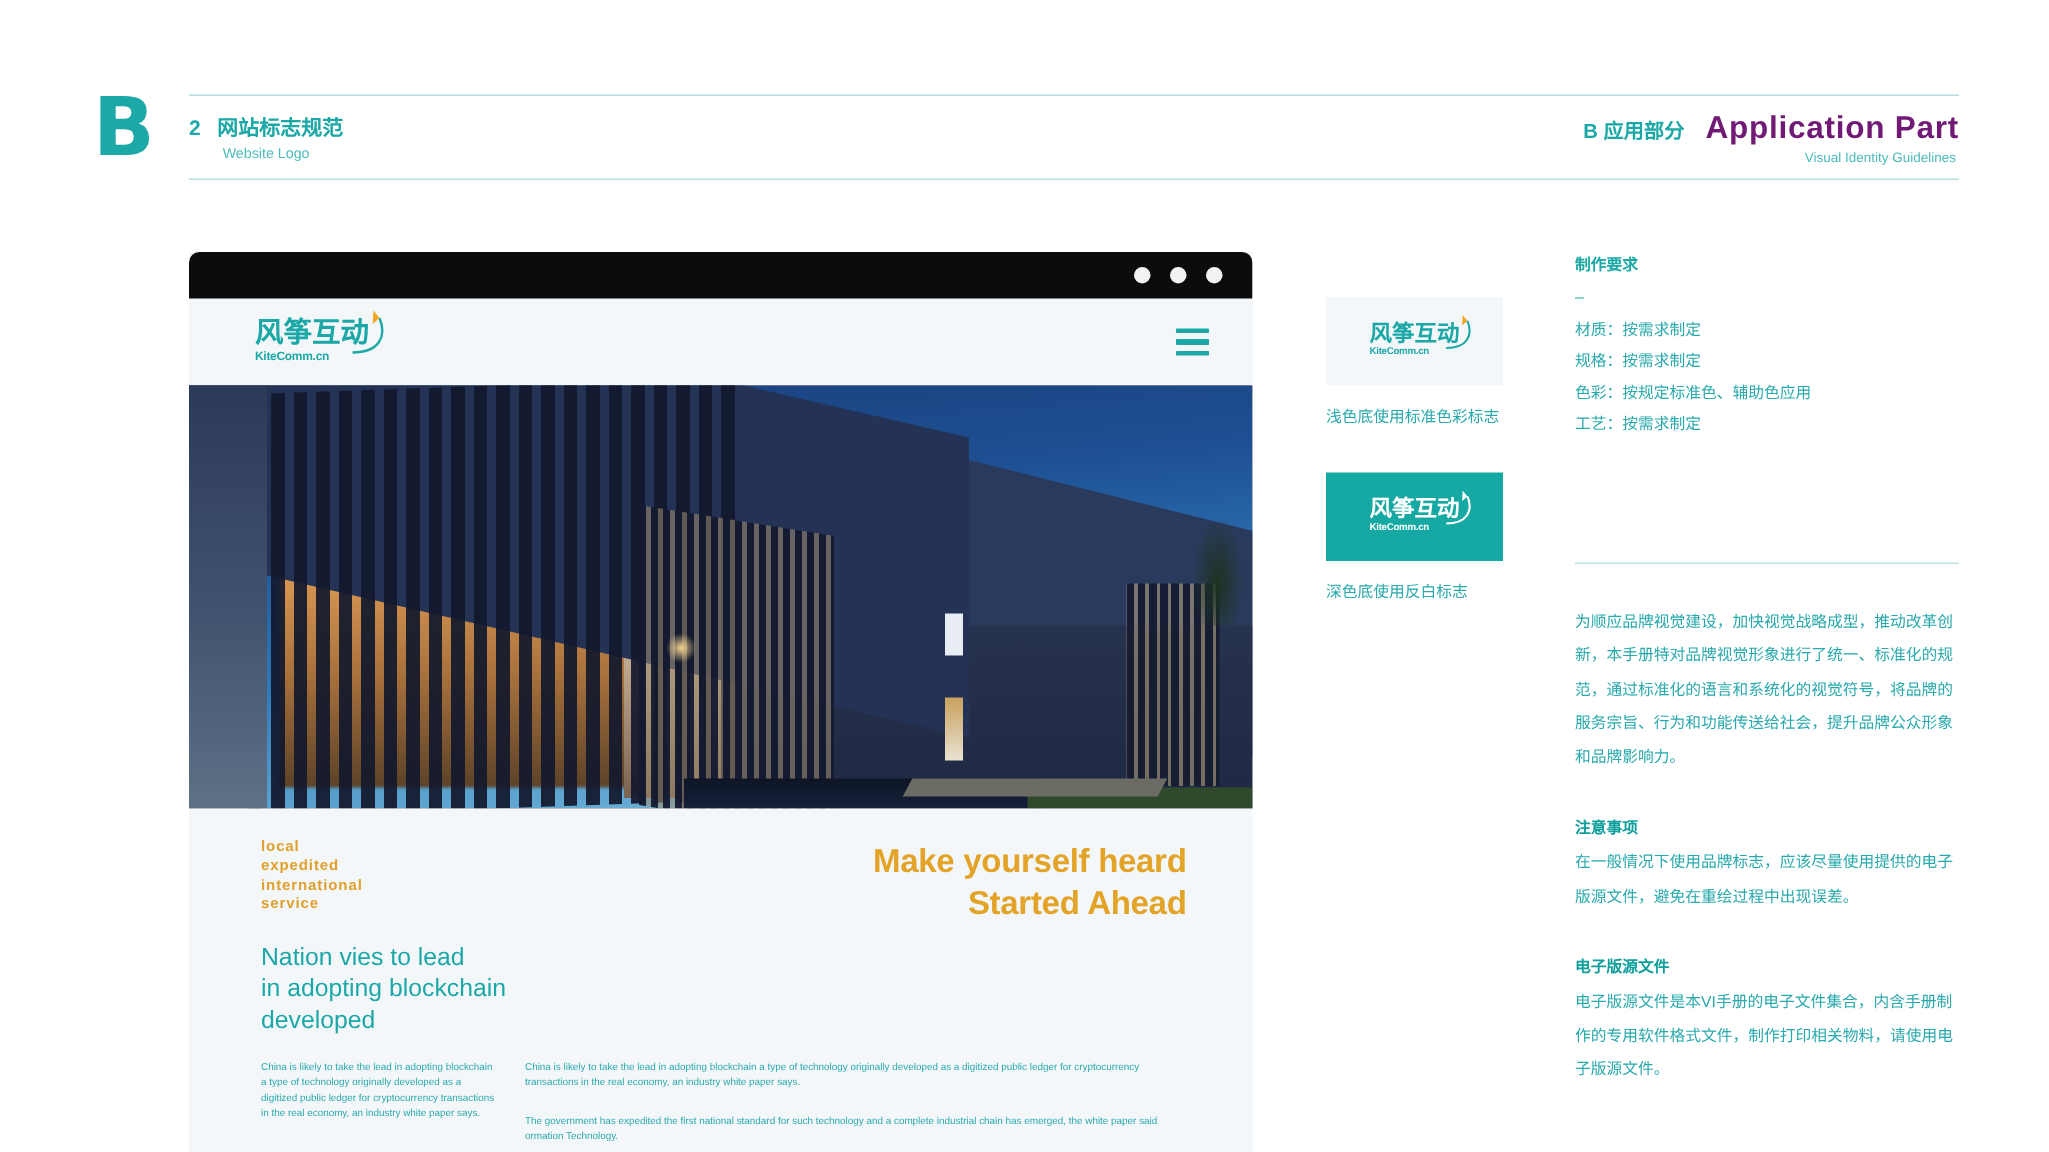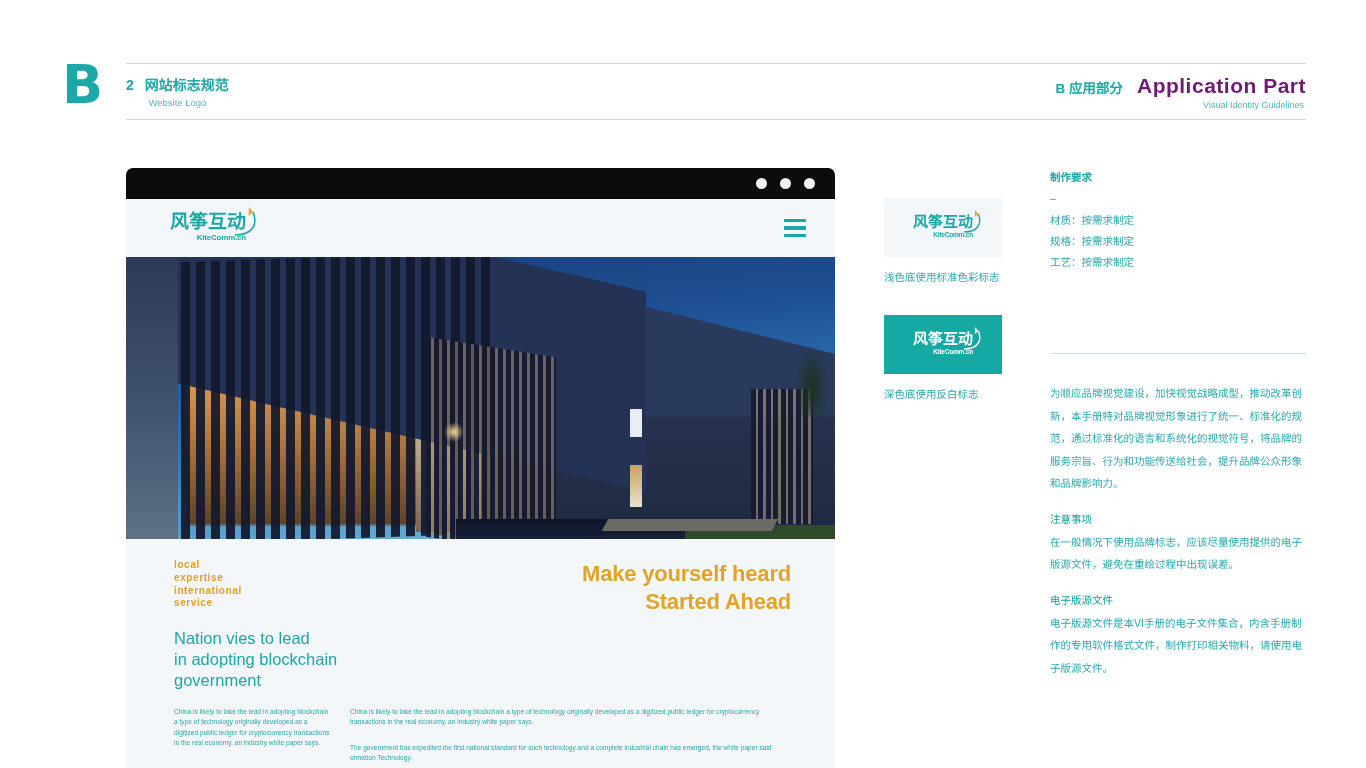--- a/index.html
+++ b/index.html
@@ -157,21 +157,21 @@
     color: #1ba8a6;
     font-family: Liberation Mono, monospace;
     letter-spacing: 0px;
     white-space: nowrap;
   }
   .logo .en {
     font-size: 8px;
     font-weight: bold;
     color: #1ba8a6;
     letter-spacing: -0.2px;
-    text-align: right;
+    text-align: left;
     margin-top: 1px;
     white-space: nowrap;
   }
   .logo .swoosh {
     position: absolute;
     right: -13px;
     top: -8px;
     width: 28px;
     height: 30px;
     pointer-events: none;
@@ -399,23 +399,23 @@
     height: 1px;
     background: #bfe3e4;
   }
   .para {
     font-size: 10.5px;
     color: #2aa9ad;
     line-height: 22.5px;
     margin-top: 28px;
   }
   .para.bold-head {
-    font-weight: normal;
+    font-weight: bold;
     color: #0f9f9d;
-    margin-top: 14px;
+    margin-top: 26px;
     line-height: 20px;
   }
   .para.tight { margin-top: 2px; }
 </style>
 </head>
 <body>
 
 <div class="page">
 
   <div class="hdr-rule top"></div>
@@ -478,29 +478,29 @@
       <div class="pool"></div>
       <div class="lawn"></div>
       <div class="path"></div>
       <div class="glow"></div>
       <div class="tree"></div>
     </div>
 
     <div class="site-body">
       <div class="kicker">
         <div>local</div>
-        <div>expertise</div>
+        <div>expedited</div>
         <div>international</div>
         <div>service</div>
       </div>
 
       <div class="headline">
         <div>Nation vies to lead</div>
         <div>in adopting blockchain</div>
-        <div>government</div>
+        <div>developed</div>
       </div>
 
       <div class="slogan">
         <div>Make yourself heard</div>
         <div>Started Ahead</div>
       </div>
 
       <div class="col-left-copy">
         <p>China is likely to take the lead in adopting blockchain a type of technology originally developed as a digitized public ledger for cryptocurrency transactions in the real economy, an industry white paper says.</p>
       </div>
@@ -543,20 +543,21 @@
     </div>
   </div>
 
   <div class="right-col">
 
     <div class="spec-list">
       <div class="title">制作要求</div>
       <div>–</div>
       <div>材质：按需求制定</div>
       <div>规格：按需求制定</div>
+      <div>色彩：按规定标准色、辅助色应用</div>
       <div>工艺：按需求制定</div>
     </div>
 
     <div class="right-divider"></div>
 
     <div class="para">为顺应品牌视觉建设，加快视觉战略成型，推动改革创新，本手册特对品牌视觉形象进行了统一、标准化的规范，通过标准化的语言和系统化的视觉符号，将品牌的服务宗旨、行为和功能传送给社会，提升品牌公众形象和品牌影响力。</div>
 
     <div class="para bold-head">注意事项</div>
     <div class="para tight">在一般情况下使用品牌标志，应该尽量使用提供的电子版源文件，避免在重绘过程中出现误差。</div>
 

